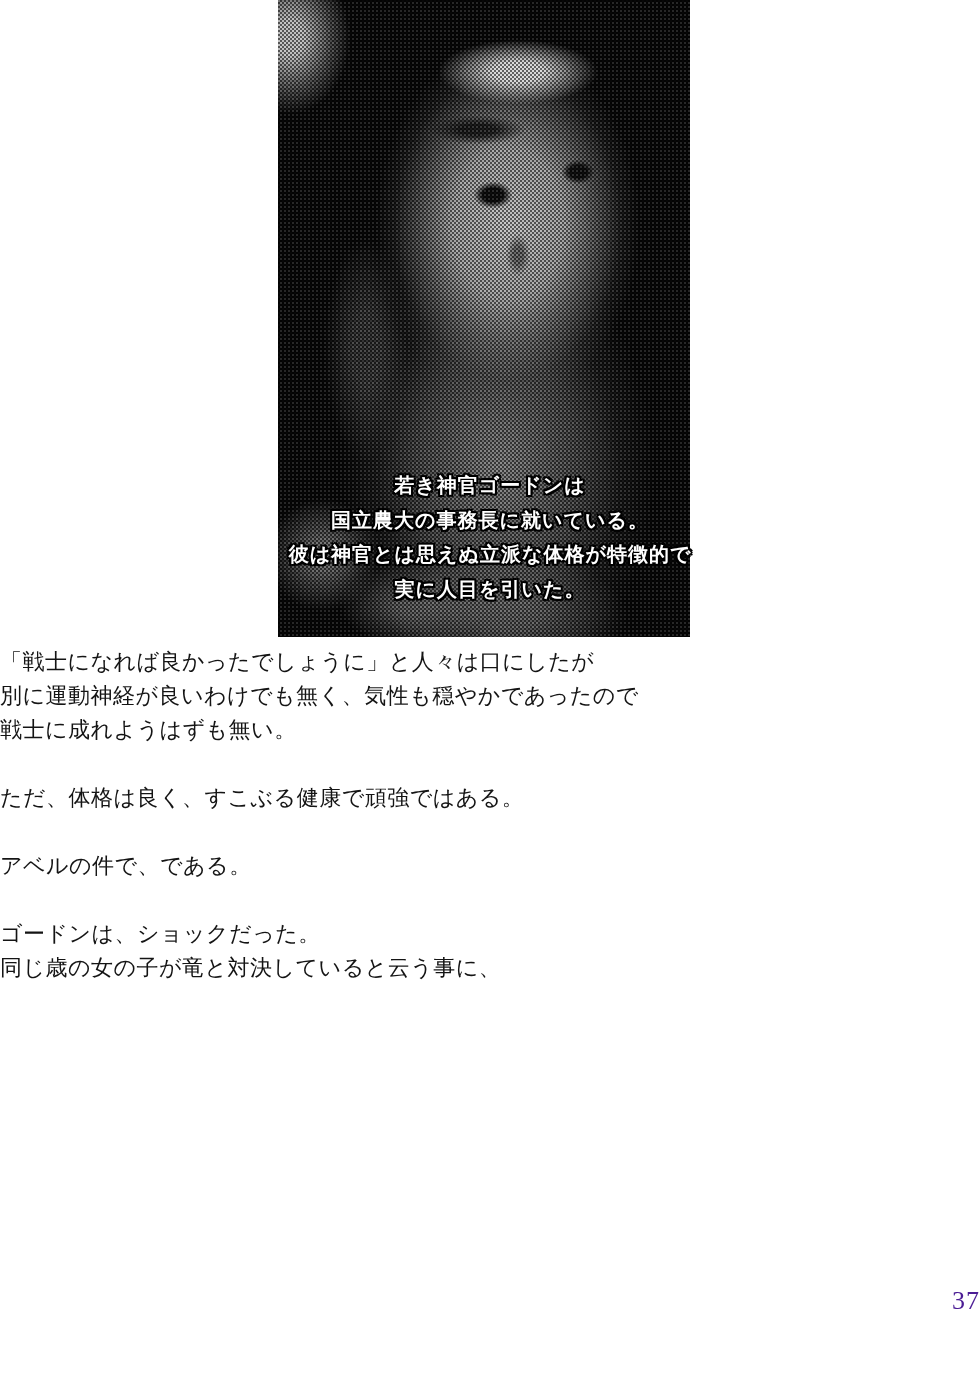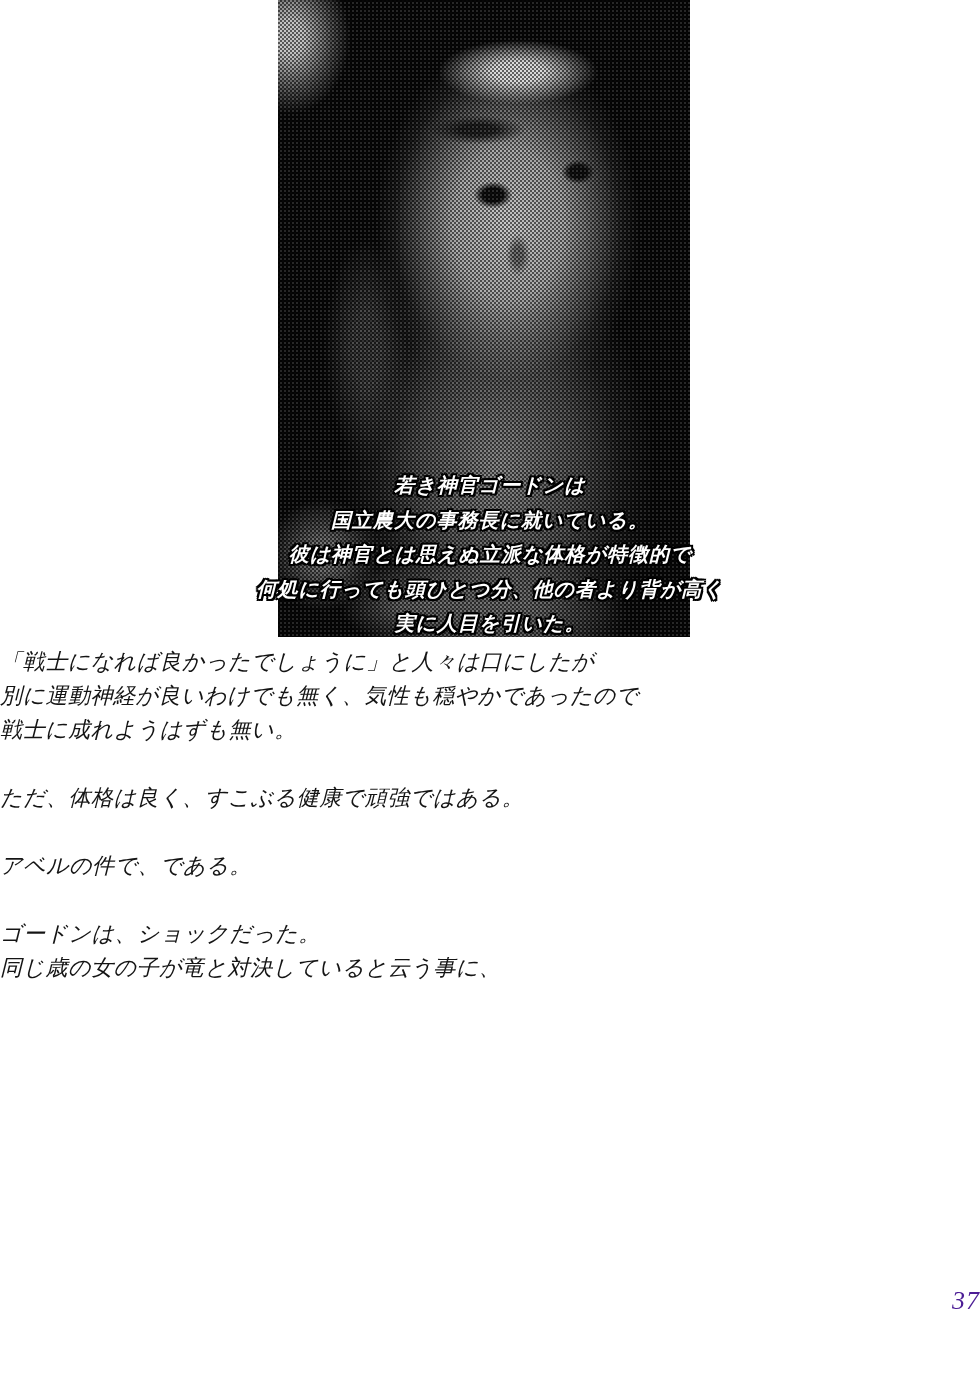--- a/index.html
+++ b/index.html
@@ -7,21 +7,20 @@
     padding: 0;
     background: #ffffff;
   }
   .page {
     position: relative;
     width: 980px;
     height: 1389px;
     background: #ffffff;
     overflow: hidden;
     font-family: "Liberation Serif", "DejaVu Serif", serif;
-    font-style: italic;
   }
 
   
   .photo {
     position: absolute;
     left: 278px;
     top: 0;
     width: 412px;
     height: 637px;
     background-color: #070707;
@@ -123,21 +122,20 @@
 <div class="page">
 
   <div class="photo">
     <div class="halftone-screen"></div>
   </div>
 
   <div class="photo-caption">
     <span class="cap-line">若き神官ゴードンは</span>
     <span class="cap-line">国立農大の事務長に就いている。</span>
     <span class="cap-line">彼は神官とは思えぬ立派な体格が特徴的で</span>
-    <span class="cap-line">何処に行っても頭ひとつ分、他の者より背が高く</span>
     <span class="cap-line">実に人目を引いた。</span>
   </div>
 
   <div class="story-text">
     <p>
       <span class="txt-line">「戦士になれば良かったでしょうに」と人々は口にしたが</span>
       <span class="txt-line">別に運動神経が良いわけでも無く、気性も穏やかであったので</span>
       <span class="txt-line">戦士に成れようはずも無い。</span>
     </p>
     <p>

